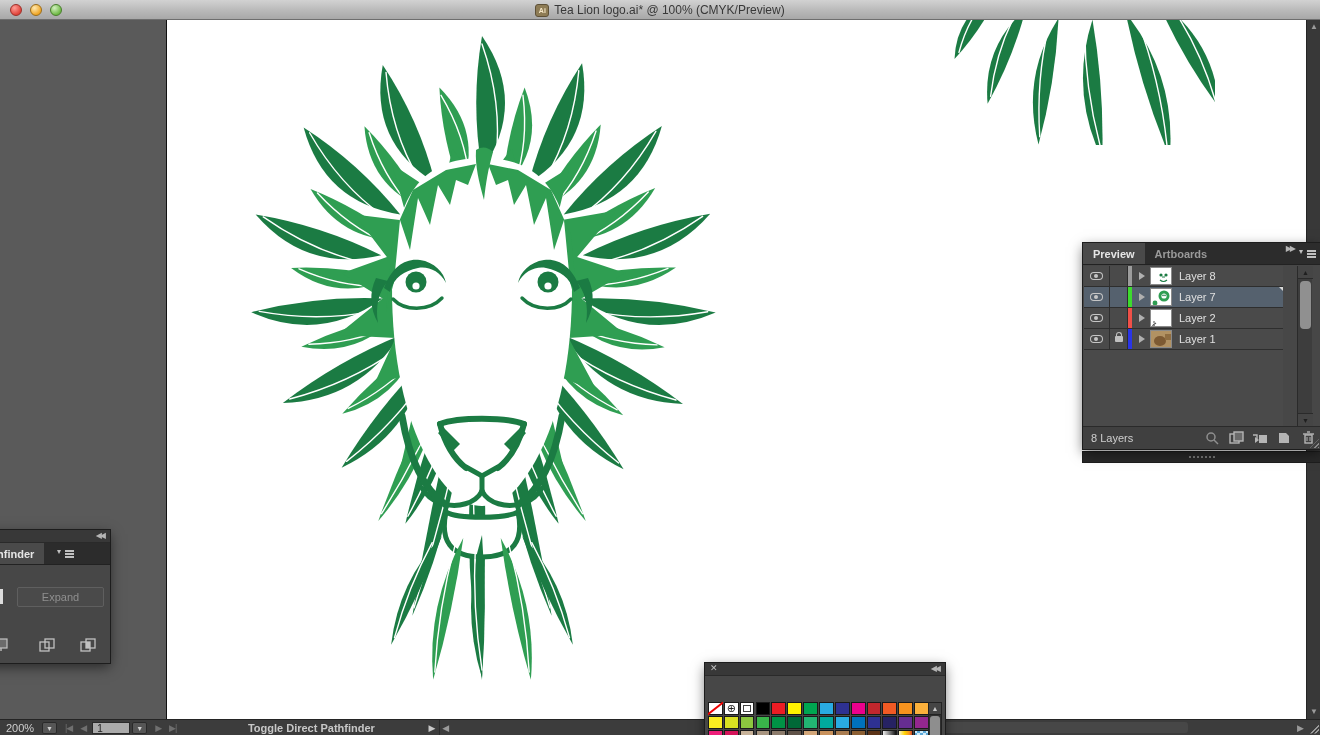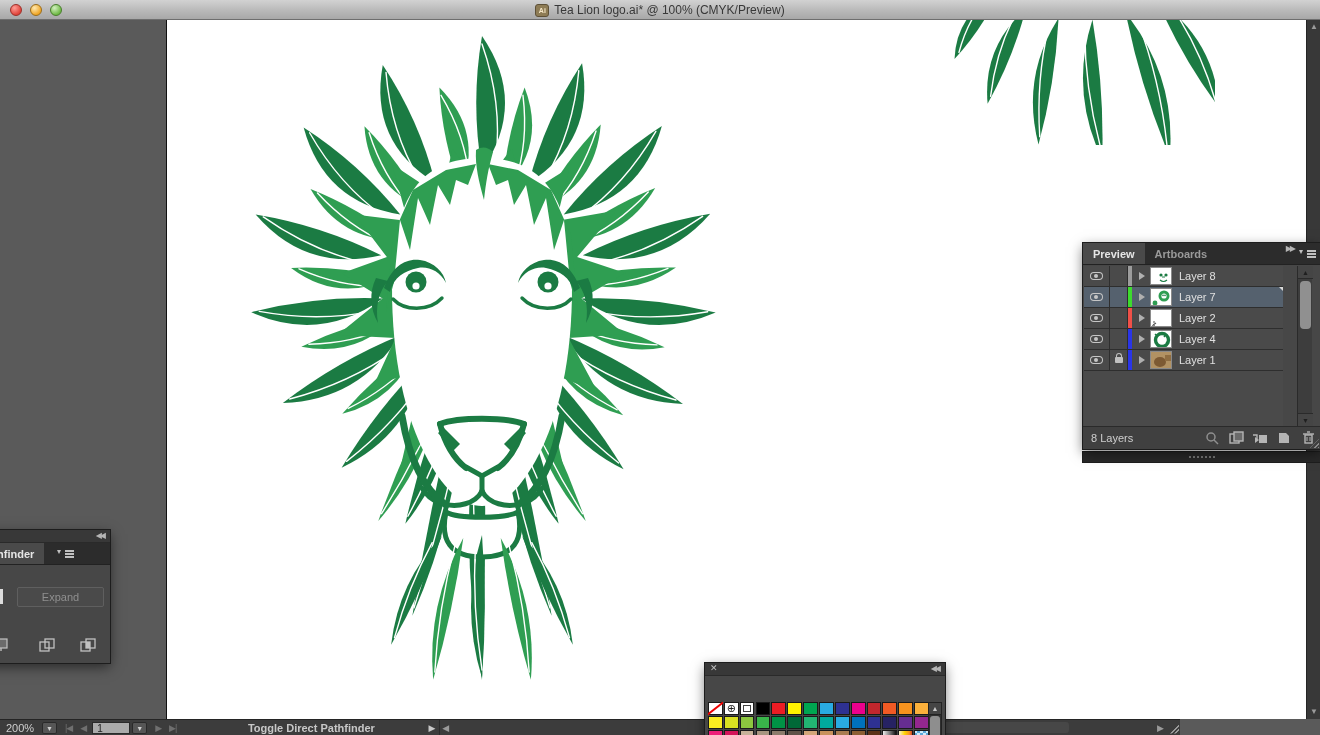--- a/index.html
+++ b/index.html
@@ -109,21 +109,21 @@
   .sw-pattern{background:
     linear-gradient(45deg,#5ba8d8 25%,transparent 25%,transparent 75%,#5ba8d8 75%),
     linear-gradient(45deg,#5ba8d8 25%,#cfe9f7 25%,#cfe9f7 75%,#5ba8d8 75%);
     background-size:6px 6px;background-position:0 0,3px 3px}
   #sw-scroll{position:absolute;right:3px;top:39px;width:14px;height:98px;background:#2f2f2f;border:1px solid #222}
   #sw-scroll .sb-up{position:absolute;top:0;left:0;width:12px;height:12px;background:#454545;color:#c9c9c9;font-size:7px;
     text-align:center;line-height:12px;border-bottom:1px solid #222}
   #sw-scroll .sb-thumb{position:absolute;top:13px;left:1px;width:10px;height:40px;background:#8e8e8e;border-radius:3px}
 
   
-  #statusbar{position:absolute;left:0;top:719px;width:1180px;height:16px;background:#3c3c3c;border-top:1px solid #242424;
+  #statusbar{position:absolute;left:0;top:719px;width:1320px;height:16px;background:#3c3c3c;border-top:1px solid #242424;
     z-index:15;display:flex;align-items:center;font-size:11px;color:#cfcfcf}
   #zoom-value{margin-left:6px;width:36px}
   .sb-drop{width:15px;height:12px;background:#565656;border:1px solid #2a2a2a;border-radius:2px;color:#cfcfcf;
     font-size:7px;text-align:center;line-height:11px;margin-right:4px}
   .nav-btn{color:#6f6f6f;font-size:9px;margin:0 4px;letter-spacing:-1px}
   #artboard-field{width:38px;height:12px;background:#ababab;color:#222;font-size:10px;line-height:12px;padding-left:4px;
     border:1px solid #2a2a2a;margin:0 2px}
   #tool-hint{width:170px;text-align:center;font-weight:bold;color:#c8c8c8;margin-left:46px}
   .expand-arrow{color:#c8c8c8;font-size:9px;margin-left:32px}
   #hscroll{flex:1;height:16px;position:relative;margin-left:4px;border-left:1px solid #2a2a2a}
@@ -360,38 +360,20 @@
             </svg></span>
           <span class="layer-name">Layer 2</span>
           <span class="cell-target">
             <span class="target"></span>
           </span>
         </div>
         <div class="layer-row">
           <span class="cell-eye">
             <span class="eye"></span>
           </span>
-          <span class="cell-lock"></span>
-          <span class="color-bar" style="background:#2a35e8"></span>
-          <span class="cell-tri">
-            <span class="disclosure"></span>
-          </span>
-          <span class="thumb"><svg width="22" height="18" viewBox="0 0 22 18">
-              <circle cx="11" cy="9" r="6.5" fill="none" stroke="#1b7b43" stroke-width="3.4"></circle>
-              <path d="M4,3 L7,6 M15,3 L13,6 M18,13 L15,11" stroke="#1b7b43" stroke-width="1.4"></path>
-            </svg></span>
-          <span class="layer-name">Layer 4</span>
-          <span class="cell-target">
-            <span class="target"></span>
-          </span>
-        </div>
-        <div class="layer-row">
-          <span class="cell-eye">
-            <span class="eye"></span>
-          </span>
           <span class="cell-lock">
             <span class="lock"></span>
           </span>
           <span class="color-bar" style="background:#2a35e8"></span>
           <span class="cell-tri">
             <span class="disclosure"></span>
           </span>
           <span class="thumb"><svg width="22" height="18" viewBox="0 0 22 18">
               <rect x="0" y="0" width="22" height="18" fill="#b29263"></rect>
               <ellipse cx="9" cy="10" rx="6" ry="5" fill="#7d5a33"></ellipse>

